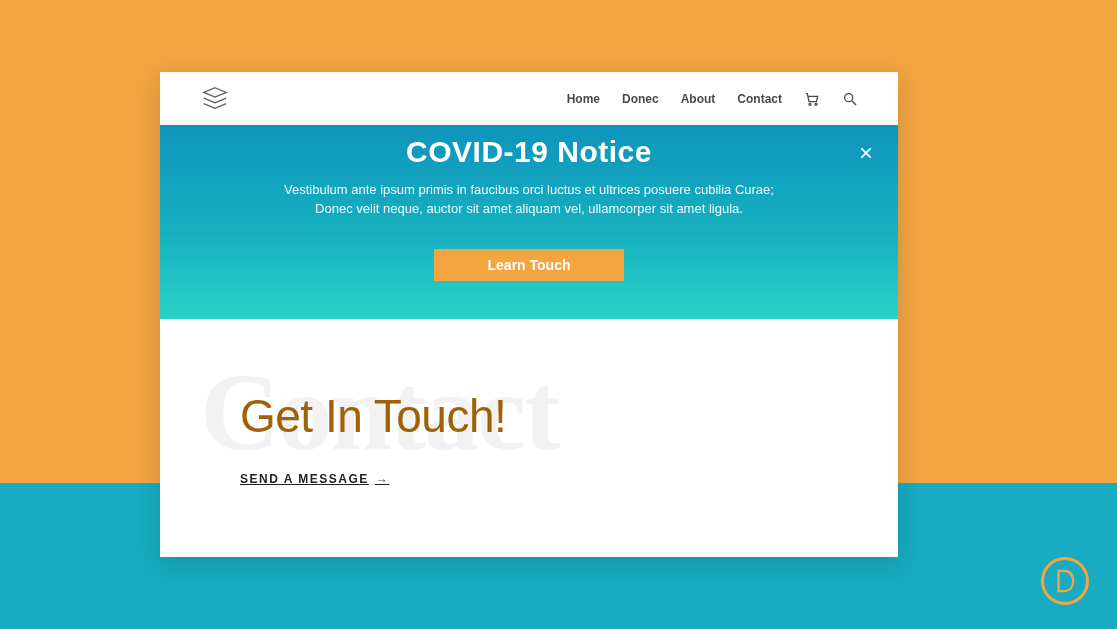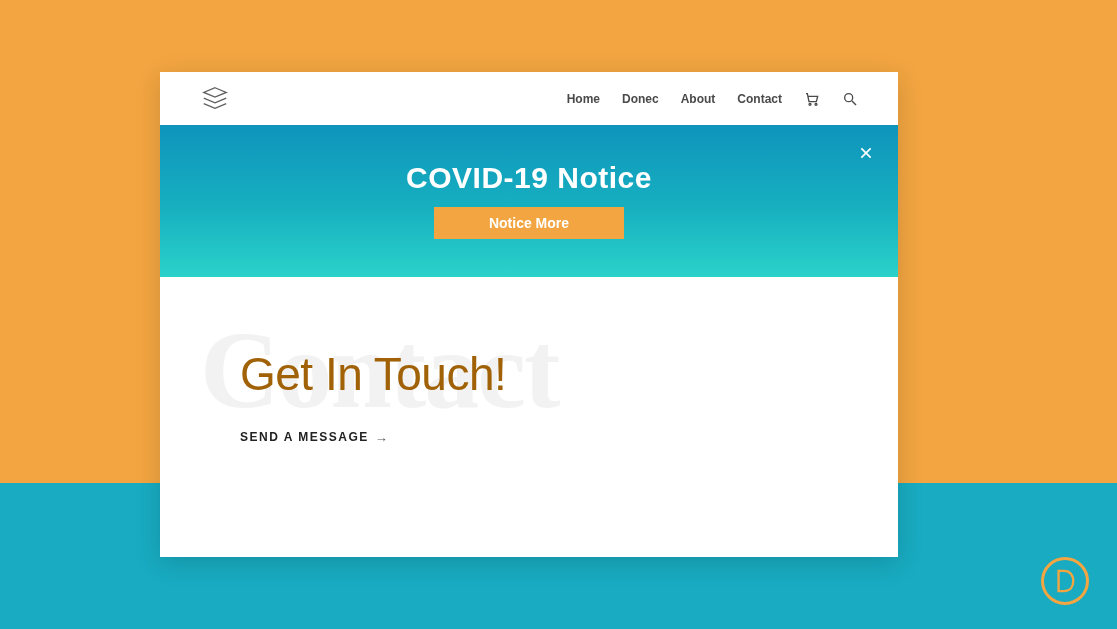--- a/index.html
+++ b/index.html
@@ -43,21 +43,21 @@
   .nav { display: flex; align-items: center; gap: 22px; }
   .nav a {
     font-size: 12px; color: #4a4a4a; text-decoration: none;
     font-weight: 600; cursor: pointer;
   }
   .nav .icon-slot { width: 16px; height: 16px; color: #4a4a4a; display: flex; align-items: center; justify-content: center; cursor: pointer; }
   .nav .icon-slot svg { width: 16px; height: 16px; }
   
   .notice {
     position: relative;
-    padding: 36px 56px 38px;
+    padding: 10px 56px 38px;
     text-align: center;
     color: #fff;
     background: linear-gradient(180deg, #0e94bc 0%, #17b0c0 55%, #2ad2c9 100%);
   }
   .notice-close {
     position: absolute; right: 22px; top: 18px;
     width: 20px; height: 20px; cursor: pointer;
     color: #fff; display: flex; align-items: center; justify-content: center;
   }
   .notice-close svg { width: 16px; height: 16px; }
@@ -102,20 +102,21 @@
     letter-spacing: -0.5px;
   }
   .cta {
     position: relative;
     font-size: 12px; font-weight: 700;
     letter-spacing: 1.5px;
     color: #222;
     text-transform: uppercase;
     display: inline-flex; align-items: center; gap: 6px;
     cursor: pointer;
+    text-decoration: underline;
   }
   .cta .arrow { font-size: 13px; color: #555; }
 </style>
 </head>
 <body>
 
 <div class="outer">
   <div class="lower-band"></div>
 
   <div class="page">
@@ -150,22 +151,23 @@
     </div>
 
     <div class="notice">
       <div class="notice-close">
         <svg viewBox="0 0 24 24" stroke="currentColor" stroke-width="2.5" fill="none">
           <line x1="5" y1="5" x2="19" y2="19"></line>
             <line x1="19" y1="5" x2="5" y2="19"></line>
         </svg>
       </div>
       <h2>COVID-19 Notice</h2>
+      <p>Vestibulum ante ipsum primis in faucibus orci luctus et ultrices posuere cubilia Curae; Donec velit neque, auctor sit amet aliquam vel, ullamcorper sit amet ligula.</p>
       <div class="btn-row">
-        <button class="btn btn-primary">Notice More</button>
+        <button class="btn btn-primary">Learn Touch</button>
       </div>
     </div>
 
     <div class="content">
       <div class="ghost-heading">Contact</div>
       <h1 class="main-heading">Get In Touch!</h1>
       <a class="cta">
         <span>SEND A MESSAGE</span>
         <span class="arrow">→</span>
       </a>

